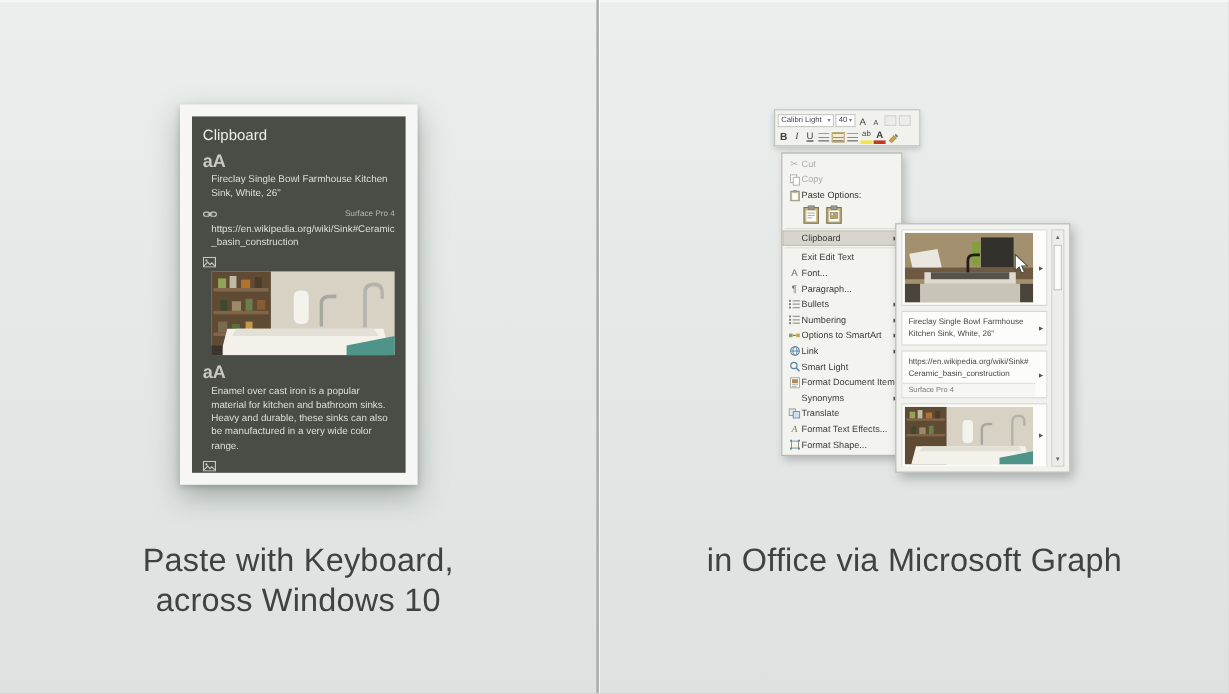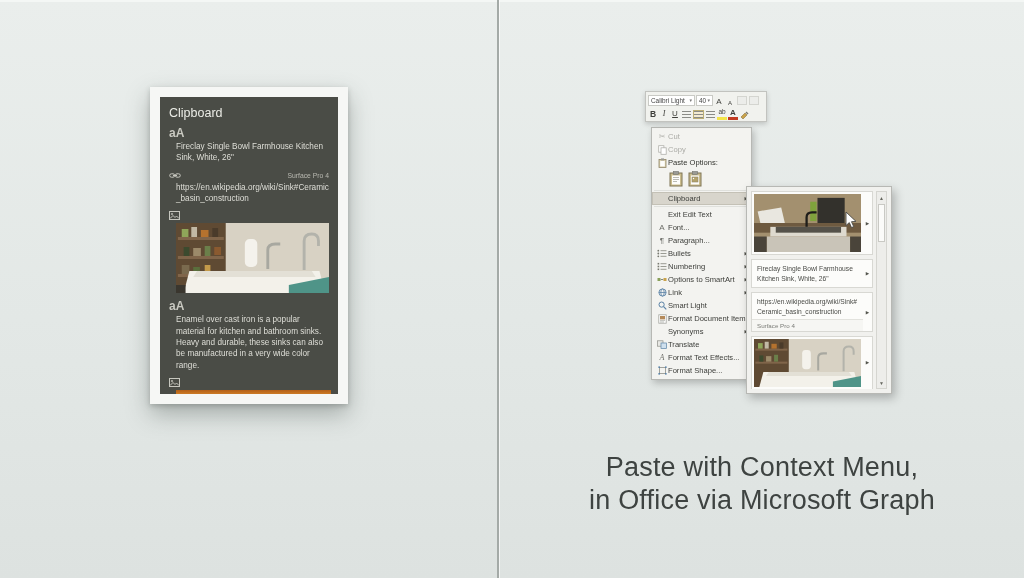--- a/index.html
+++ b/index.html
@@ -13,21 +13,21 @@
   
   .caption{position:absolute;top:451px;font-size:27px;line-height:1.24;color:#3e4341;text-align:center;letter-spacing:.2px}
   .caption-left{left:0;width:497px}
   .caption-right{left:500px;width:524px}
 
   
   .phone{position:absolute;left:150px;top:87px;width:198px;height:317px;background:#f6f7f5;padding:10px;
          box-shadow:0 10px 22px rgba(55,65,60,.35),0 2px 5px rgba(55,65,60,.25)}
   .screen{width:100%;height:100%;background:#4a4c46;overflow:hidden;padding:7px 9px 0;color:#dcdcd5}
   .clip-title{font-size:12.5px;color:#ecede7;margin:2px 0 6px;font-weight:normal}
-  .ci-icon{font-size:12px;font-weight:bold;color:#c9c9c1;margin:7px 0 2px;line-height:1}
+  .ci-icon{font-size:15px;font-weight:bold;color:#c9c9c1;margin:7px 0 2px;line-height:1}
   .ci-svg svg{display:block}
   .ci-text{font-size:8.2px;line-height:1.38;padding-left:7px;color:#dfdfd8}
   .ci-url{word-break:break-all}
   .ci-row{display:flex;align-items:center;justify-content:space-between;margin:7px 0 2px}
   .ci-device{font-size:6.8px;color:#b9b9b1}
   .ci-photo{margin:3px 0 0 7px;width:153px;height:70px}
   .ci-photo svg{display:block;width:100%;height:100%}
   .ci-orange{margin:3px 0 0 7px;width:155px;height:13px;background:linear-gradient(180deg,#b35f17,#e0902f 55%,#c9711d)}
 
   
@@ -167,20 +167,24 @@
               <rect x="0.5" y="0.5" width="10" height="8" fill="none" stroke="#c6c6be" stroke-width="1"></rect>
               <circle cx="3" cy="3" r="0.9" fill="#c6c6be"></circle>
               <polyline points="1,7.5 4,4.5 6,6.5 7.5,5 10,7.5" fill="none" stroke="#c6c6be" stroke-width="1"></polyline>
             </svg>
         </div>
         <div class="ci-orange"></div>
       </div>
     </div>
   </div>
 
+  <div class="caption caption-left">
+    <div>Paste with Keyboard,</div>
+    <div>across Windows 10</div>
+  </div>
 
   <div class="mini-toolbar">
     <div class="tb-row">
       <span class="tb-select tb-name">
         <span>Calibri Light</span>
         <span class="dd">▾</span>
       </span>
       <span class="tb-select tb-size">
         <span>40</span>
         <span class="dd">▾</span>
@@ -449,16 +453,15 @@
     </div>
   </div>
 
   <div class="cursor">
     <svg width="12" height="18" viewBox="0 0 12 18">
         <path d="M1 1 L1 14.5 L4.3 11.6 L6.5 16.6 L8.7 15.6 L6.5 10.7 L11 10.4 Z" fill="#ffffff" stroke="#4a4a46" stroke-width="0.9"></path>
       </svg>
   </div>
 
   <div class="caption caption-right">
-    <div>Paste with Context Menu,</div>
     <div>in Office via Microsoft Graph</div>
   </div>
 </div>
 
 </body></html>

